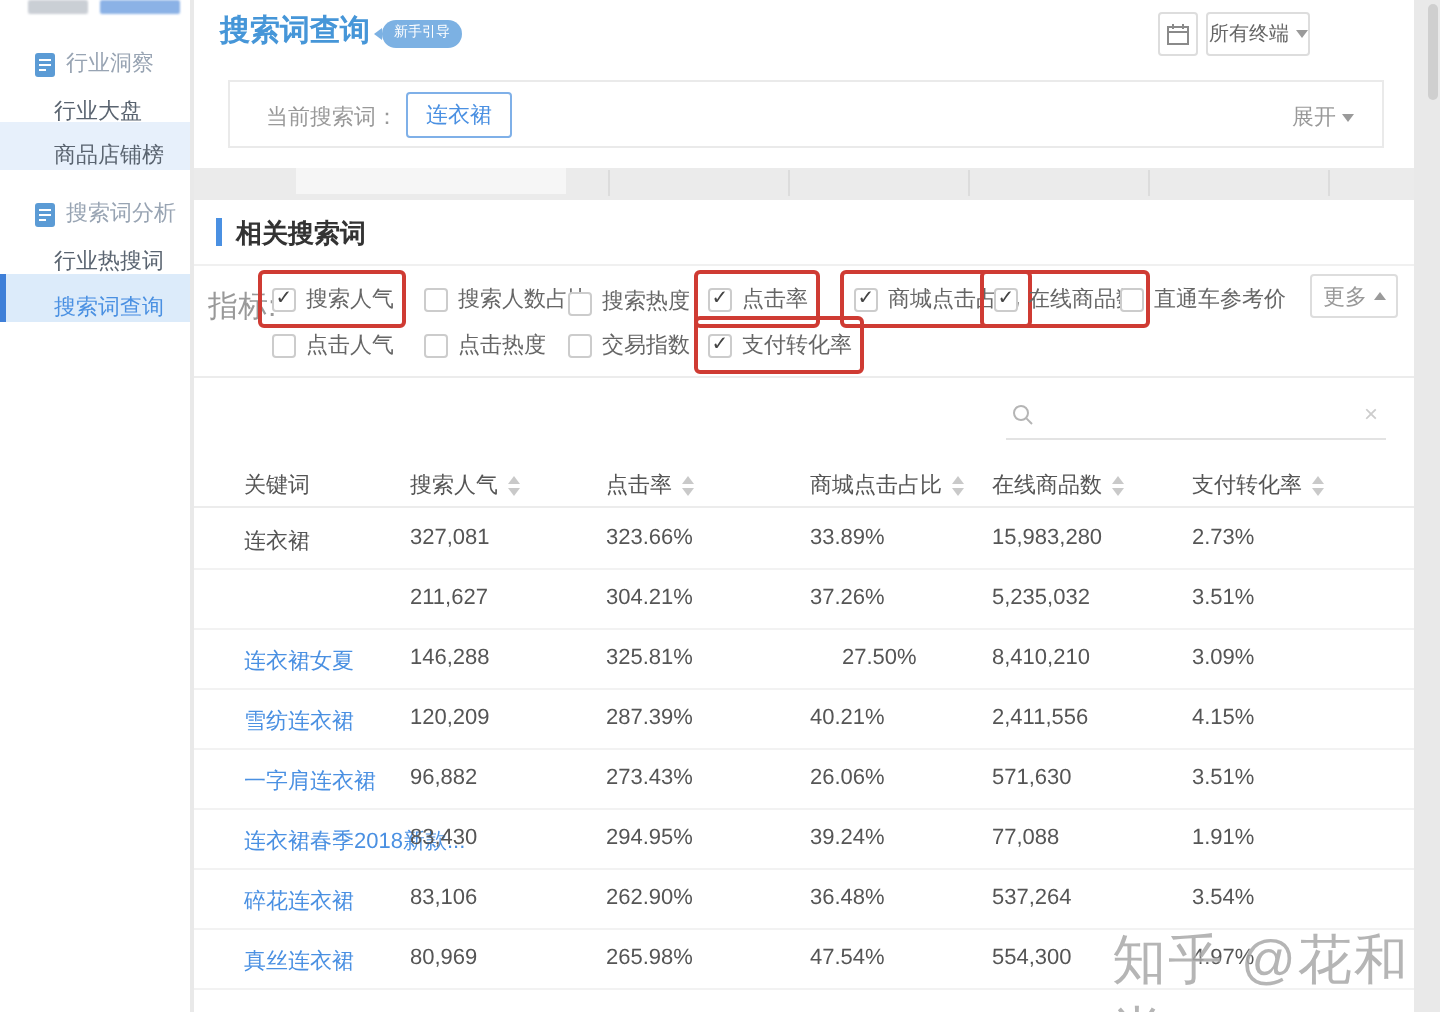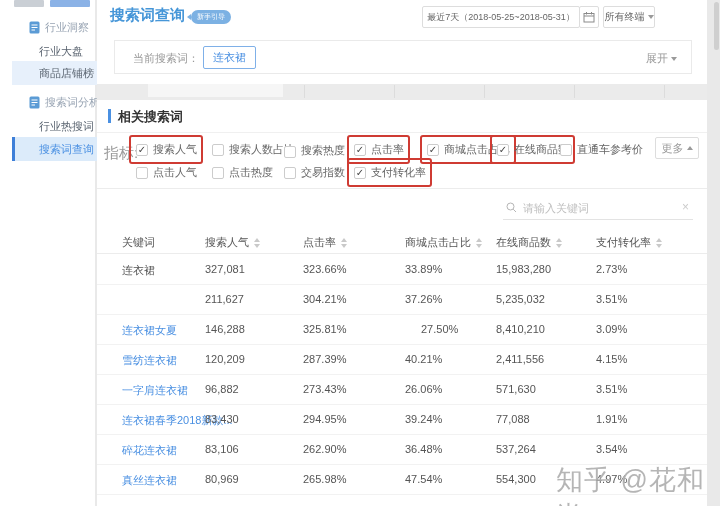--- a/index.html
+++ b/index.html
@@ -8,22 +8,22 @@
     position:relative; overflow:hidden;
     background:#e9e9e9;
     font-family:"Liberation Sans","DejaVu Sans",sans-serif;
     color:#555;
   }
   
   .sidebar { position:absolute; left:0; top:0; width:95px; height:506px; background:#fff; }
   .smudge { position:absolute; top:0; height:7px; border-radius:1px; filter:blur(.6px); }
   .smudge.g { left:14px; width:30px; background:#b9bfc8; opacity:.75; }
   .smudge.b { left:50px; width:40px; background:#6f9fe0; opacity:.8; }
-  .side-item { position:absolute; left:0; width:95px; height:24px; display:flex; align-items:center;
-               font-size:11px; color:#5a6470; cursor:pointer;margin-left:12px; }
+  .side-item { position:absolute; left:0; width:95px; height:24px; display:flex; align-items:flex-end;
+               font-size:11px; color:#5a6470; cursor:pointer; }
   .side-item .lbl { padding-left:27px; }
   .side-item.group { color:#98a4b3; }
   .side-item.group .lbl { padding-left:5px; }
   .side-item .doc-ic { display:inline-flex; margin-left:17px; }
   .side-item.hl { background:#e7f0fb; }
   .side-item.sel { background:#dcebfa; color:#4a90e2; border-left:3px solid #3e7fd8; }
   .side-item.sel .lbl { padding-left:24px; }
   
   .hdr { position:absolute; left:97px; top:0; width:610px; height:84px; background:#fff; }
   .page-title { position:absolute; left:13px; top:6px; font-size:15px; font-weight:bold; color:#4696d8; }
@@ -132,21 +132,20 @@
       <div class="side-item sel" style="top: 137px;">
         <span class="lbl">搜索词查询</span>
       </div>
     </nav>
 </aside>
 
 <header class="hdr">
   <div class="page-title">搜索词查询</div>
   <div class="badge">新手引导</div>
 
-  <div class="top-btn btn-date">最近7天（2018-05-25~2018-05-31）</div>
   <div class="top-btn btn-cal">
     <svg width="12" height="12" viewBox="0 0 12 12">
       <rect x="1" y="2.5" width="10" height="8.5" fill="none" stroke="#8a8a8a"></rect>
       <line x1="1" y1="5" x2="11" y2="5" stroke="#8a8a8a"></line>
       <line x1="3.5" y1="1" x2="3.5" y2="3.5" stroke="#8a8a8a"></line>
       <line x1="8.5" y1="1" x2="8.5" y2="3.5" stroke="#8a8a8a"></line>
     </svg>
   </div>
   <div class="top-btn btn-term">
     <span>所有终端</span>
@@ -235,21 +234,20 @@
     <span class="caret-u"></span>
   </div>
 
   <div class="div2"></div>
 
   <div class="search-wrap">
     <svg width="11" height="11" viewBox="0 0 11 11">
       <circle cx="4.5" cy="4.5" r="3.5" fill="none" stroke="#b5b5b5"></circle>
       <line x1="7.2" y1="7.2" x2="10" y2="10" stroke="#b5b5b5"></line>
     </svg>
-    <input class="search-input" placeholder="请输入关键词" style="">
     <span class="clear-x">×</span>
   </div>
 
   <div class="thead" id="thead">
       <div class="th" style="left: 25px;">
         <span>关键词</span>
       </div>
       <div class="th" style="left: 108px;">
         <span>搜索人气</span>
         <span class="sort">

